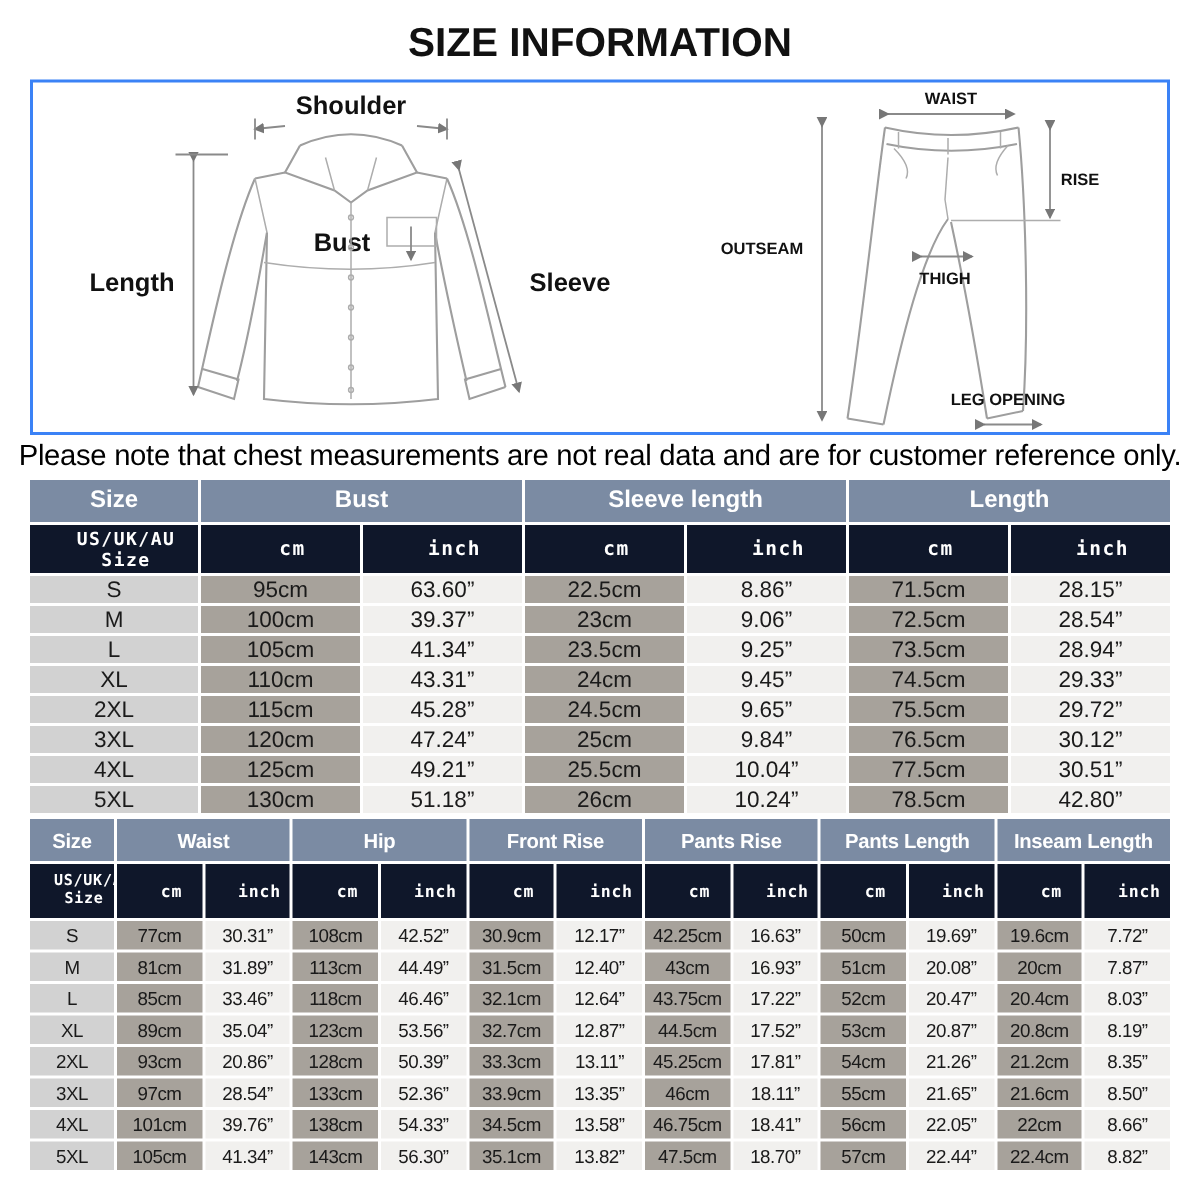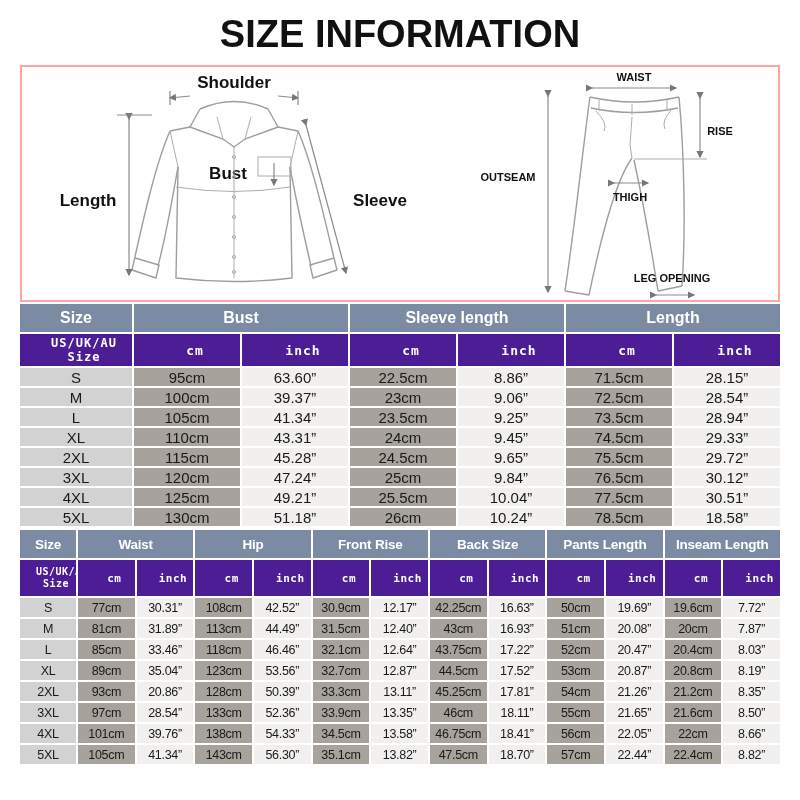--- a/index.html
+++ b/index.html
@@ -1,45 +1,45 @@
 <!DOCTYPE html>
 <html><head>
 <meta charset="utf-8">
 <style>
   * { margin:0; padding:0; box-sizing:border-box; }
   html,body { width:800px; background:#ffffff; font-family:"Liberation Sans",sans-serif; }
   body { height:800px; overflow:hidden; }
 
   .page-title {
-    text-align:center; font-size:38px; font-weight:bold; color:#111;
+    text-align:center; font-size:27px; font-weight:bold; color:#111;
     letter-spacing:0; padding:13px 0 9px 0;
   }
 
   .diagram-box {
-    margin:0 20px; height:237px; border:2px solid #fca5a5;
+    margin:0 20px; height:237px; border:2px solid #3b82f6;
     display:flex; align-items:stretch; background:#fff;
   }
   .diagram-box svg { display:block; }
   .sketch { stroke:#9e9e9e; stroke-width:1.4; fill:none; }
   .sketch-thin { stroke:#adadad; stroke-width:1; fill:none; }
   .dim { stroke:#8a8a8a; stroke-width:1.2; fill:none; }
   .lbl-big { font-family:"Liberation Sans",sans-serif; font-weight:bold; font-size:17px; fill:#111; }
   .lbl-sm  { font-family:"Liberation Sans",sans-serif; font-weight:bold; font-size:11px; fill:#111; }
 
   .note {
     font-size:19.5px; color:#000; text-align:center; letter-spacing:-0.2px;
     white-space:nowrap; padding:3px 0 2px 0;
   }
 
   table { border-collapse:separate; border-spacing:2px; table-layout:fixed;
           margin:0 18px; width:764px; }
   th, td { text-align:center; vertical-align:middle; overflow:hidden; }
 
   th.grp { background:#7b8ba3; color:#fff; font-weight:bold; }
-  th.sub { background:#4c1d95; color:#fff; font-family:"DejaVu Sans Mono","Liberation Mono",monospace; font-weight:bold;padding-left:16px; }
+  th.sub { background:#0f172a; color:#fff; font-family:"DejaVu Sans Mono","Liberation Mono",monospace; font-weight:bold;padding-left:16px; }
   .c-size { background:#d2d2d2; color:#1a1a1a; }
   .c-cm   { background:#a7a29b; color:#1a1a1a; }
   .c-inch { background:#f1f0ee; color:#1a1a1a; }
 
   
   .t1 col.col-size { width:112px; }
   .t1 th.grp { height:28px; font-size:16px; }
   .t1 th.sub { height:32px; font-size:13px; letter-spacing:1px; }
   .t1 th.sub .l1 { display:block; line-height:14px; font-size:12px; }
   .t1 td { height:18px; font-size:15px; }
@@ -140,20 +140,21 @@
       <text class="lbl-sm" x="46" y="114" text-anchor="middle">OUTSEAM</text>
 
       <path class="dim" d="M152,116 L186,116" marker-start="url(#ah)" marker-end="url(#ah)"></path>
       <text class="lbl-sm" x="168" y="134" text-anchor="middle">THIGH</text>
 
       <text class="lbl-sm" x="210" y="215" text-anchor="middle">LEG OPENING</text>
       <path class="dim" d="M194,228 L232,228" marker-start="url(#ah)" marker-end="url(#ah)"></path>
     </svg>
   </div>
 
+  <div class="note">Please note that chest measurements are not real data and are for customer reference only.</div>
 
   <table class="t1">
     <colgroup>
         <col class="col-size">
         <col>
         <col>
         <col>
         <col>
         <col>
         <col>
@@ -242,21 +243,21 @@
           <td class="c-cm">77.5cm</td>
           <td class="c-inch">30.51”</td>
         </tr>
         <tr>
           <td class="c-size">5XL</td>
           <td class="c-cm">130cm</td>
           <td class="c-inch">51.18”</td>
           <td class="c-cm">26cm</td>
           <td class="c-inch">10.24”</td>
           <td class="c-cm">78.5cm</td>
-          <td class="c-inch">18.58”</td>
+          <td class="c-inch">42.80”</td>
         </tr>
       </tbody>
   </table>
 
   <table class="t2">
     <colgroup>
         <col class="col-size">
         <col>
         <col>
         <col>
@@ -269,21 +270,21 @@
         <col>
         <col>
         <col>
       </colgroup>
     <thead>
       <tr>
         <th class="grp">Size</th>
         <th class="grp" colspan="2">Waist</th>
         <th class="grp" colspan="2">Hip</th>
         <th class="grp" colspan="2">Front Rise</th>
-        <th class="grp" colspan="2">Back Size</th>
+        <th class="grp" colspan="2">Pants Rise</th>
         <th class="grp" colspan="2">Pants Length</th>
         <th class="grp" colspan="2">Inseam Length</th>
       </tr>
       <tr>
         <th class="sub">
           <span class="l1">US/UK/AU</span>
           <span class="l1">Size</span>
         </th>
         <th class="sub">cm</th>
         <th class="sub">inch</th>

